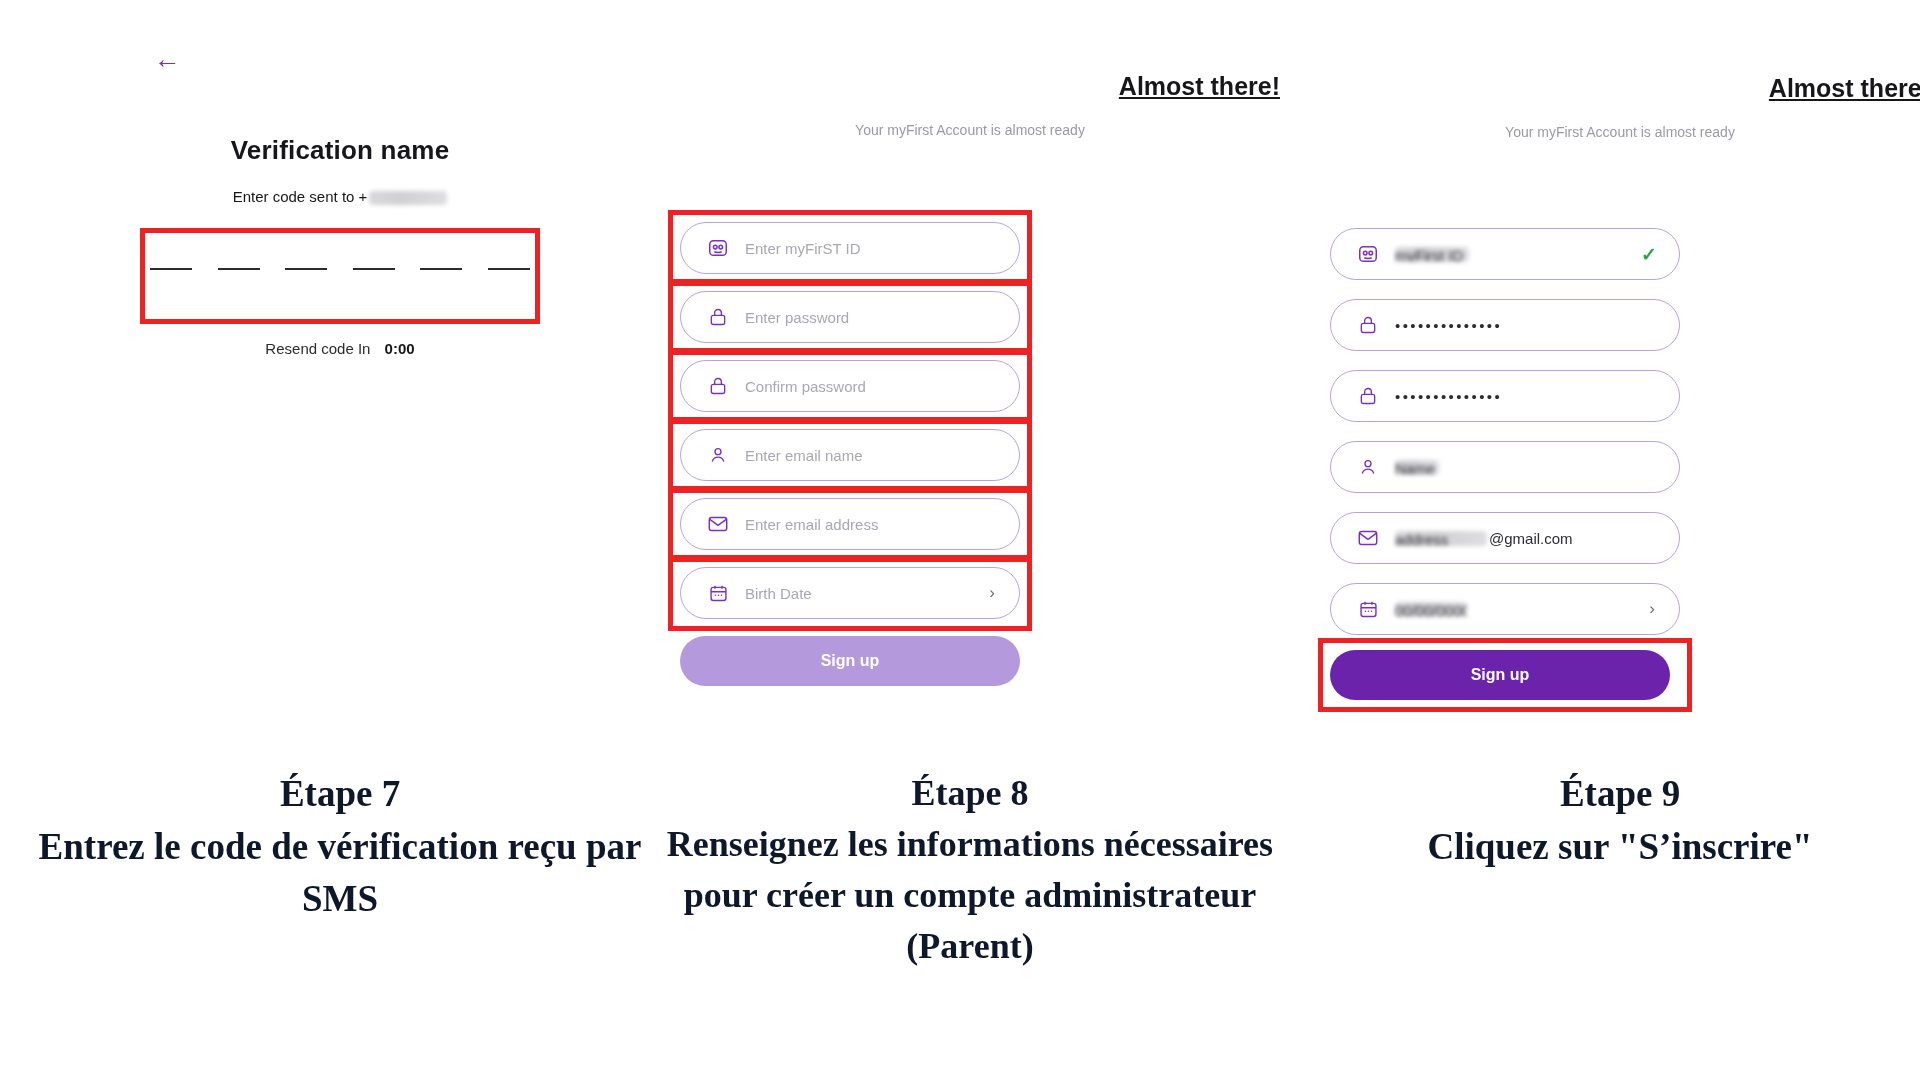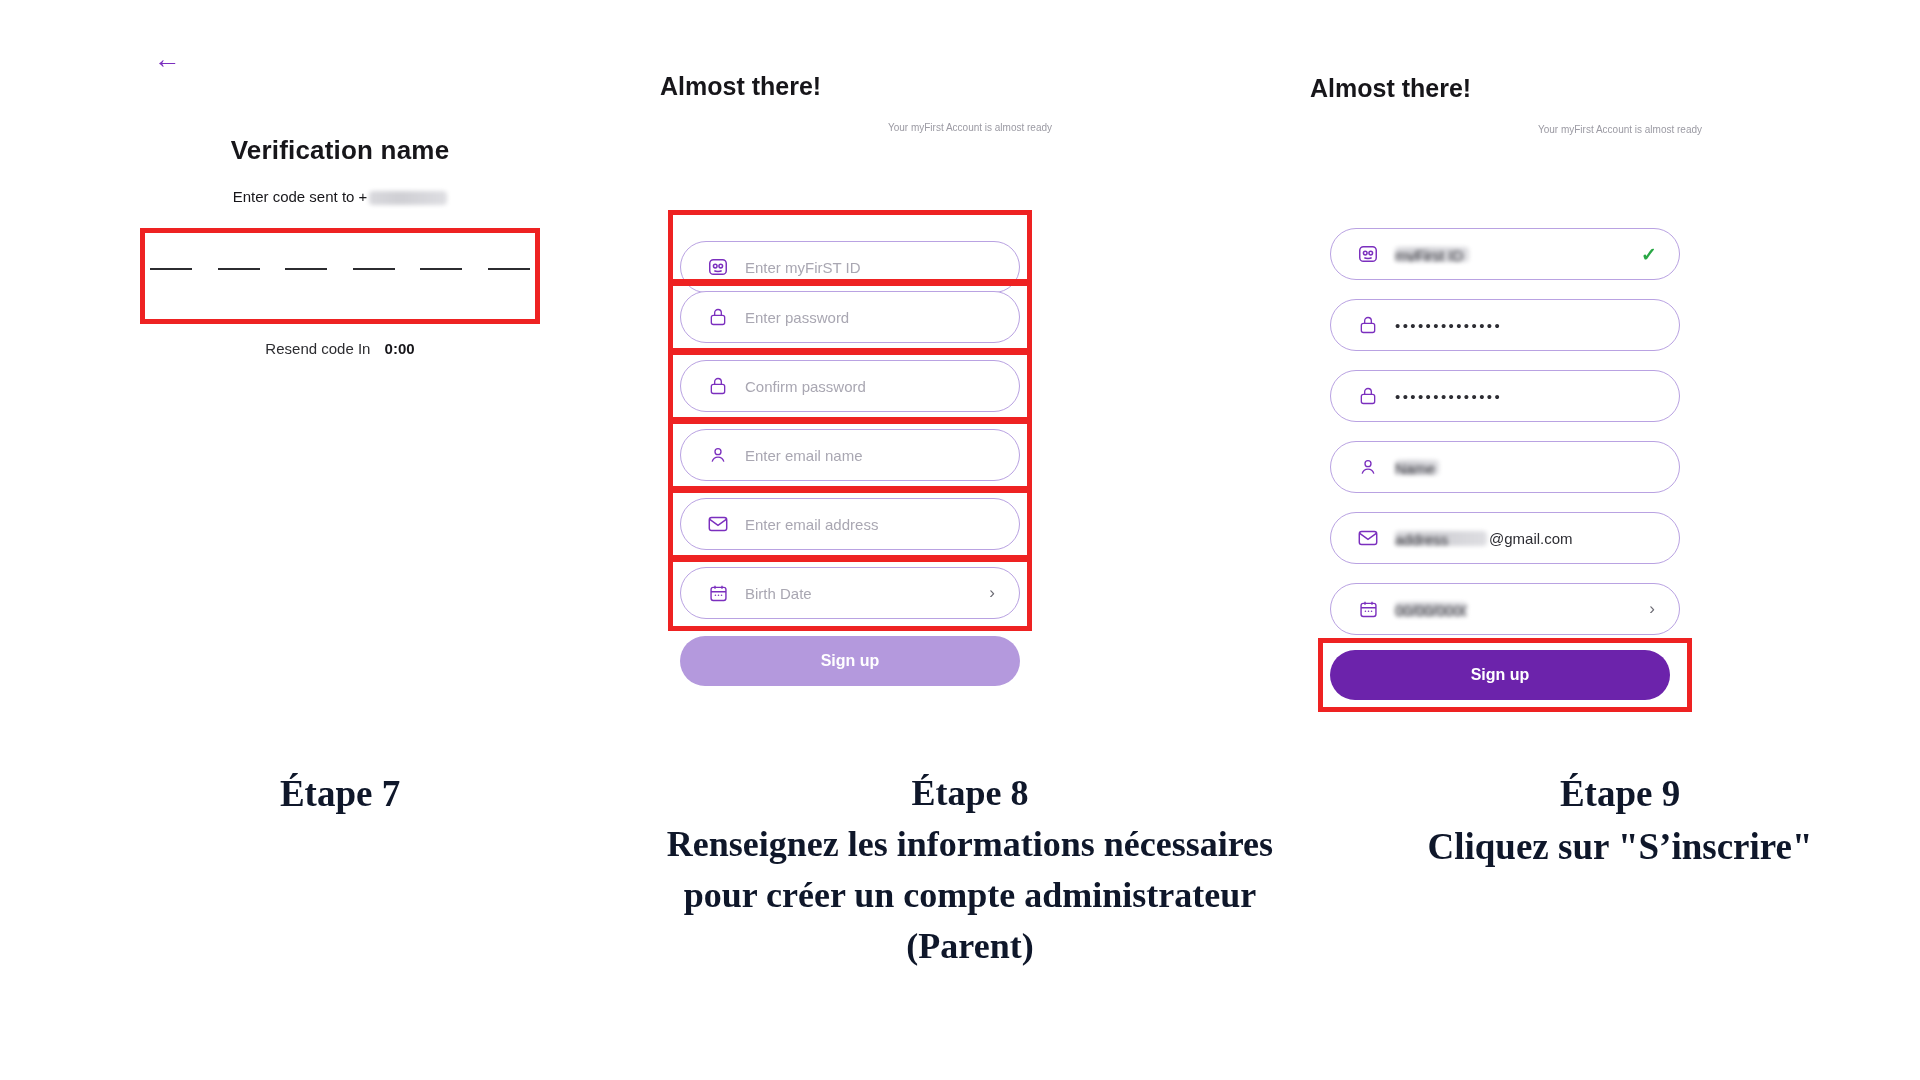--- a/index.html
+++ b/index.html
@@ -117,31 +117,32 @@
     font-weight: bold;
     margin-left: 10px;
     color: #17161a;
   }
 
   
   .hdr-title {
     position: absolute;
     left: 0;
     width: 100%;
-    text-align: left;
+    text-align: right;
     font-size: 25px;
     font-weight: bold;
     color: #17161a;
+    text-decoration: underline;
   }
   .hdr-sub {
     position: absolute;
     left: 0;
     width: 100%;
     text-align: center;
-    font-size: 10px;
+    font-size: 14px;
     color: #9b9aa3;
   }
   .p2 .hdr-title { top: 72px; }
   .p2 .hdr-sub   { top: 122px; }
   .p3 .hdr-title { top: 74px; }
   .p3 .hdr-sub   { top: 124px; }
 
   
   .field {
     position: absolute;
@@ -193,21 +194,21 @@
 
   .redbox {
     position: absolute;
     border: 5px solid #ee2222;
     box-sizing: border-box;
     pointer-events: none;
   }
 
   
   .p2 .field { left: 20px; width: 340px; }
-  .p2 .f1 { top: 222px; margin-top: 19px; }
+  .p2 .f1 { top: 222px; }
   .p2 .f2 { top: 291px; }
   .p2 .f3 { top: 360px; }
   .p2 .f4 { top: 429px; }
   .p2 .f5 { top: 498px; }
   .p2 .f6 { top: 567px; }
 
   .signup-btn {
     position: absolute;
     left: 20px;
     width: 340px;
@@ -281,20 +282,21 @@
       <div class="code-dash"></div>
     </div>
 
     <div class="resend-row">
       <span>Resend code  In</span>
       <span class="timer">0:00</span>
     </div>
 
     <div class="caption">
       <div>Étape 7</div>
+      <div>Entrez le code de vérification reçu par SMS</div>
     </div>
   </div>
 
   <div class="panel panel-2 p2">
 
     <div class="hdr-title">Almost there!</div>
     <div class="hdr-sub">Your myFirst Account is almost ready</div>
 
     <div class="field f1">
       <span class="ic">

